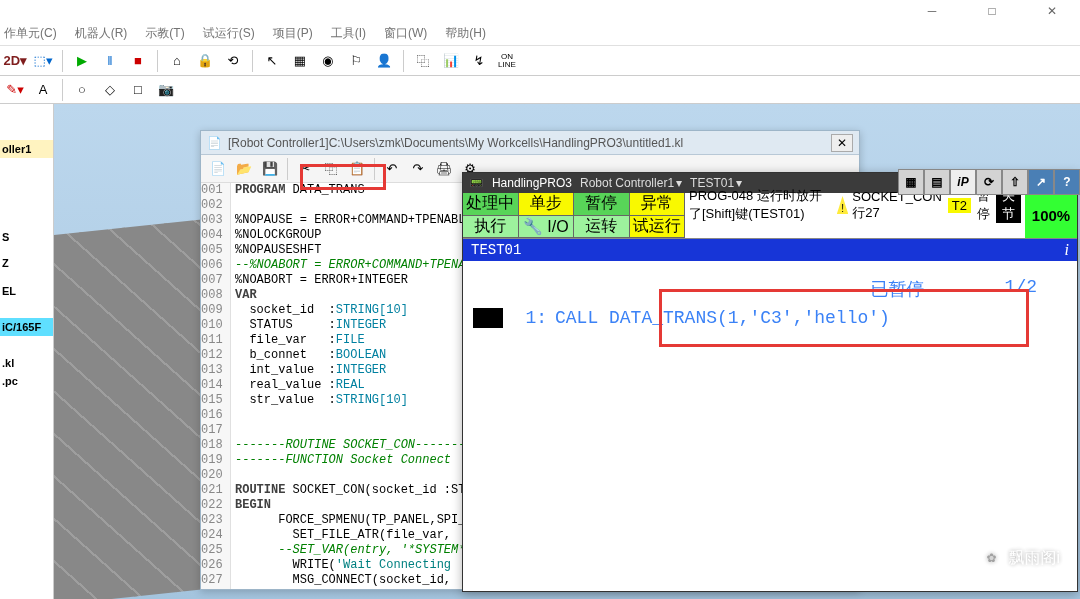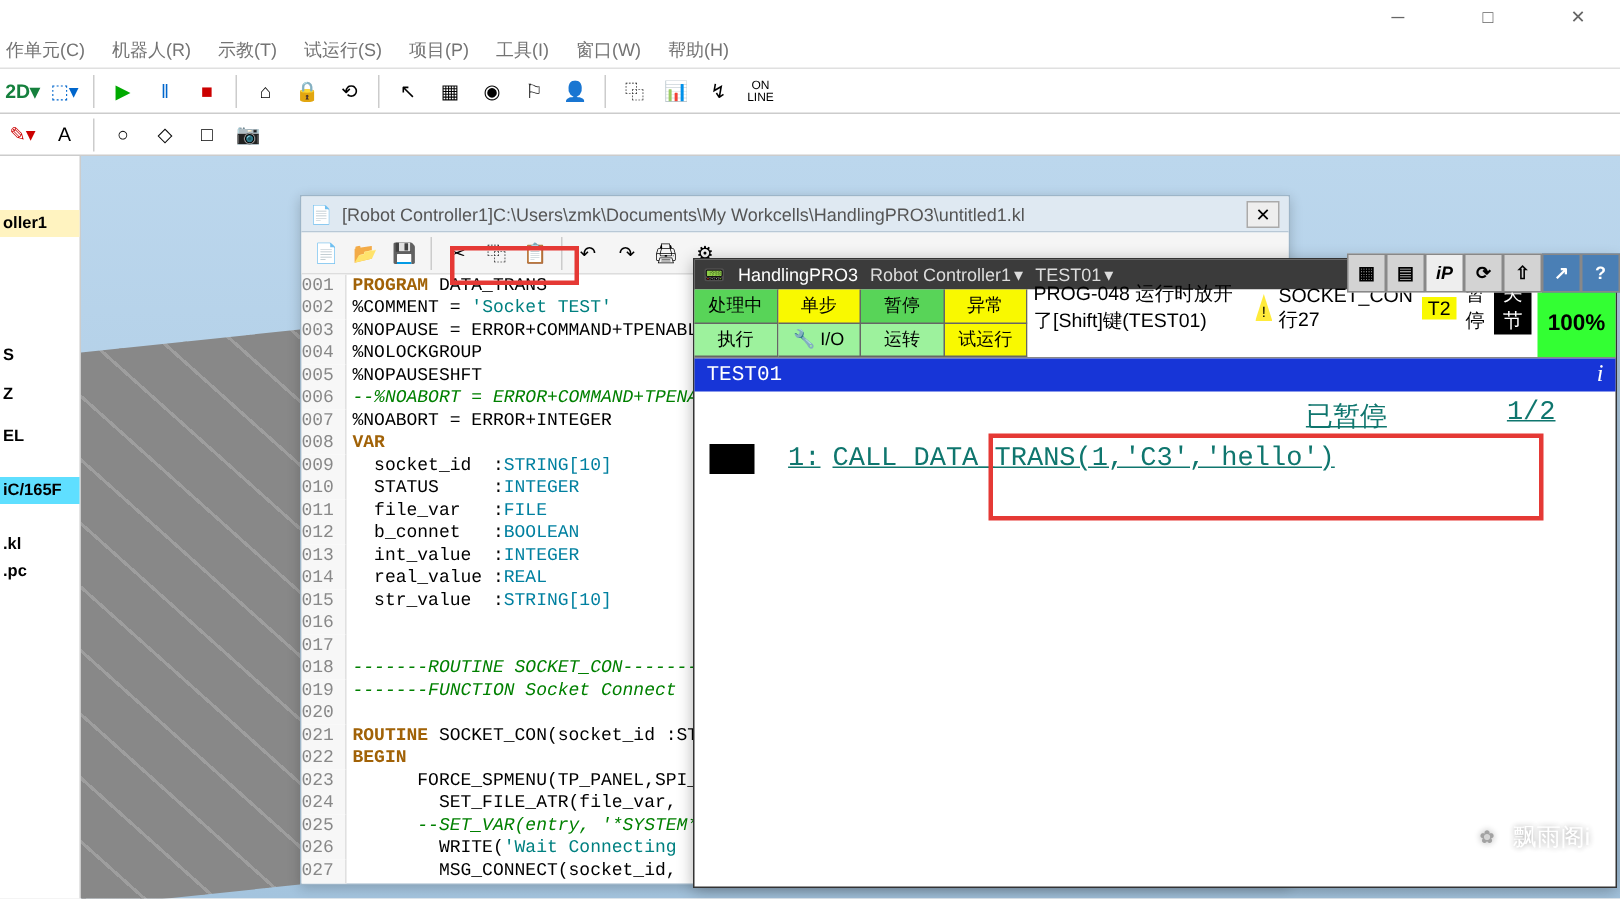--- a/index.html
+++ b/index.html
@@ -20,47 +20,47 @@
 .floor { position: absolute; left: 0; top: 120px; width: 210px; height: 370px; background: repeating-linear-gradient(45deg, #9e9e9e 0 2px, #888 2px 30px), repeating-linear-gradient(-45deg, #9e9e9e 0 2px, transparent 2px 30px); transform: skewY(-6deg); }
 .editorwin { position: absolute; left: 200px; top: 130px; width: 660px; height: 460px; background: #fff; border: 1px solid #9db5c8; box-shadow: 0 2px 8px rgba(0,0,0,0.2); }
 .editorwin .hdr { height: 24px; background: #dfe9f2; display: flex; align-items: center; padding: 0 6px; gap: 6px; border-bottom: 1px solid #b8c8d6; }
 .editorwin .hdr .title { flex: 1; color: #555; font-size: 12px; }
 .editorwin .hdr .close { width: 22px; height: 18px; border: 1px solid #aaa; background: #eee; display: flex; justify-content: center; align-items: center; }
 .editor-tb { height: 28px; background: #f5f5f5; display: flex; align-items: center; gap: 4px; padding: 0 6px; border-bottom: 1px solid #ddd; }
 .code { font-family: "Courier New", monospace; font-size: 12px; height: calc(100% - 52px); overflow: hidden; position: relative; }
 .codeln { display: flex; height: 15px; line-height: 15px; }
 .ln { width: 30px; text-align: left; padding-right: 6px; color: #888; background: #f7f7f7; border-right: 1px solid #e0e0e0; }
 .cd { padding-left: 4px; white-space: pre; }
-.kw { color: #a16207; font-weight: bold; }
+.kw { color: #404040; font-weight: bold; }
 .cm { color: #008000; font-style: italic; }
 .st { color: #008080; }
 .ty { color: #0080a0; }
 .highlight-box1 { position: absolute; border: 3px solid #e53935; left: 300px; top: 164px; width: 86px; height: 26px; z-index: 50; pointer-events: none; }
 .tpwin { position: absolute; left: 462px; top: 172px; width: 616px; height: 420px; background: #fff; border: 1px solid #333; box-shadow: 0 2px 10px rgba(0,0,0,0.3); z-index: 40; }
 .tp-hdr { height: 20px; background: #3b3b3b; color: #ddd; display: flex; align-items: center; padding-left: 6px; gap: 8px; font-size: 12px; }
 .tp-hdr .prog { color: #fff; }
 .tp-hdr .arrow::after { content: "▾"; margin-left: 2px; }
 .tp-toprt { position: absolute; right: 0; top: 172px; height: 20px; display: flex; z-index: 41; }
 .tp-topbtn { width: 26px; height: 26px; background: #d3d3d3; border: 1px solid #888; margin-top: -3px; display: flex; justify-content: center; align-items: center; font-size: 12px; font-weight: bold; }
 .tp-status { display: flex; height: 46px; border-bottom: 1px solid #888; }
 .tp-sl { width: 222px; display: flex; flex-direction: column; }
 .tp-sl-row { flex: 1; display: flex; }
-.tp-cell { flex: 1; display: flex; justify-content: center; align-items: center; font-size: 12px; border-right: 1px solid #666; border-bottom: 1px solid #666; }
+.tp-cell { flex: 1; display: flex; justify-content: center; align-items: center; font-size: 16px; border-right: 1px solid #666; border-bottom: 1px solid #666; }
 .c-g { background: #58d458; }
 .c-y { background: #f9f900; }
 .c-lg { background: #9df29d; }
 .tp-mid { flex: 1; background: #fff; display: flex; padding: 2px 4px; font-size: 13px; }
 .tp-mid-row { display: flex; align-items: center; gap: 6px; height: 20px; }
 .badge-y { background: #f9f900; padding: 0 4px; }
 .badge-bk { background: #000; color: #fff; padding: 0 6px; }
 .tp-rt { width: 52px; background: #33ff33; display: flex; justify-content: center; align-items: center; font-size: 15px; font-weight: bold; }
 .warn-icon { width: 20px; height: 18px; background: #ffeb3b; clip-path: polygon(50% 0, 100% 100%, 0 100%); margin-left: auto; margin-right: 4px; display: flex; justify-content: center; align-items: flex-end; font-size: 10px; }
 .tp-blue { height: 22px; background: #1735d7; color: #fff; display: flex; align-items: center; padding: 0 8px; font-size: 14px; font-family: "Courier New", monospace; }
 .tp-blue .info-i { margin-left: auto; font-style: italic; font-family: serif; font-size: 16px; }
-.tp-body { padding: 4px 10px; font-family: "Courier New", monospace; font-size: 18px; color: #0f766e; position: relative; text-decoration: underline; }
+.tp-body { padding: 16px 10px; font-family: "Courier New", monospace; font-size: 18px; color: #3b82f6; position: relative; }
 .tp-pause { text-align: center; font-size: 18px; display: flex; justify-content: flex-end; gap: 80px; padding-right: 30px; }
 .tp-line { display: flex; align-items: center; height: 26px; margin-top: 4px; }
 .tp-cursor { width: 30px; height: 20px; background: #000; margin-right: 4px; }
 .tp-ln { width: 40px; text-align: right; margin-right: 8px; }
 .highlight-box2 { position: absolute; border: 3px solid #e53935; left: 196px; top: 28px; width: 370px; height: 58px; pointer-events: none; }
 .watermark { position: absolute; right: 20px; bottom: 30px; color: #fff; font-size: 16px; display: flex; align-items: center; gap: 6px; opacity: 0.9; z-index: 60; text-shadow: 0 0 4px rgba(0,0,0,0.4); }
 .wm-icon { width: 22px; height: 22px; border-radius: 50%; background: #fff; display: flex; justify-content: center; align-items: center; color: #999; font-size: 12px; }
 </style>
 </head>
 <body>
@@ -76,21 +76,21 @@
   <span class="menuitem">机器人(R)</span>
   <span class="menuitem">示教(T)</span>
   <span class="menuitem">试运行(S)</span>
   <span class="menuitem">项目(P)</span>
   <span class="menuitem">工具(I)</span>
   <span class="menuitem">窗口(W)</span>
   <span class="menuitem">帮助(H)</span>
 </div>
 
 <div class="toolbar">
-  <div class="tbtn" style="color:#15803d;font-weight:bold">2D▾</div>
+  <div class="tbtn" style="color:#7f1d1d;font-weight:bold">2D▾</div>
   <div class="tbtn" style="color:#06c">⬚▾</div>
   <div class="tsep"></div>
   <div class="tbtn" style="color:#0a0">▶</div>
   <div class="tbtn" style="color:#06c">‖</div>
   <div class="tbtn" style="color:#c00">■</div>
   <div class="tsep"></div>
   <div class="tbtn">⌂</div>
   <div class="tbtn">🔒</div>
   <div class="tbtn">⟲</div>
   <div class="tsep"></div>
@@ -158,21 +158,20 @@
     <div class="tbtn">🖨</div>
     <div class="tbtn">⚙</div>
   </div>
   <div class="code" id="code-area">
       <div class="codeln">
         <div class="ln">001</div>
         <div class="cd"><span class="kw">PROGRAM </span><span>DATA_TRANS</span></div>
       </div>
       <div class="codeln">
         <div class="ln">002</div>
-        <div class="cd">%COMMENT = <span class="st">'Socket TEST'</span></div>
       </div>
       <div class="codeln">
         <div class="ln">003</div>
         <div class="cd">%NOPAUSE = <span>ERROR+COMMAND+TPENABL</span></div>
       </div>
       <div class="codeln">
         <div class="ln">004</div>
         <div class="cd">%NOLOCKGROUP</div>
       </div>
       <div class="codeln">

